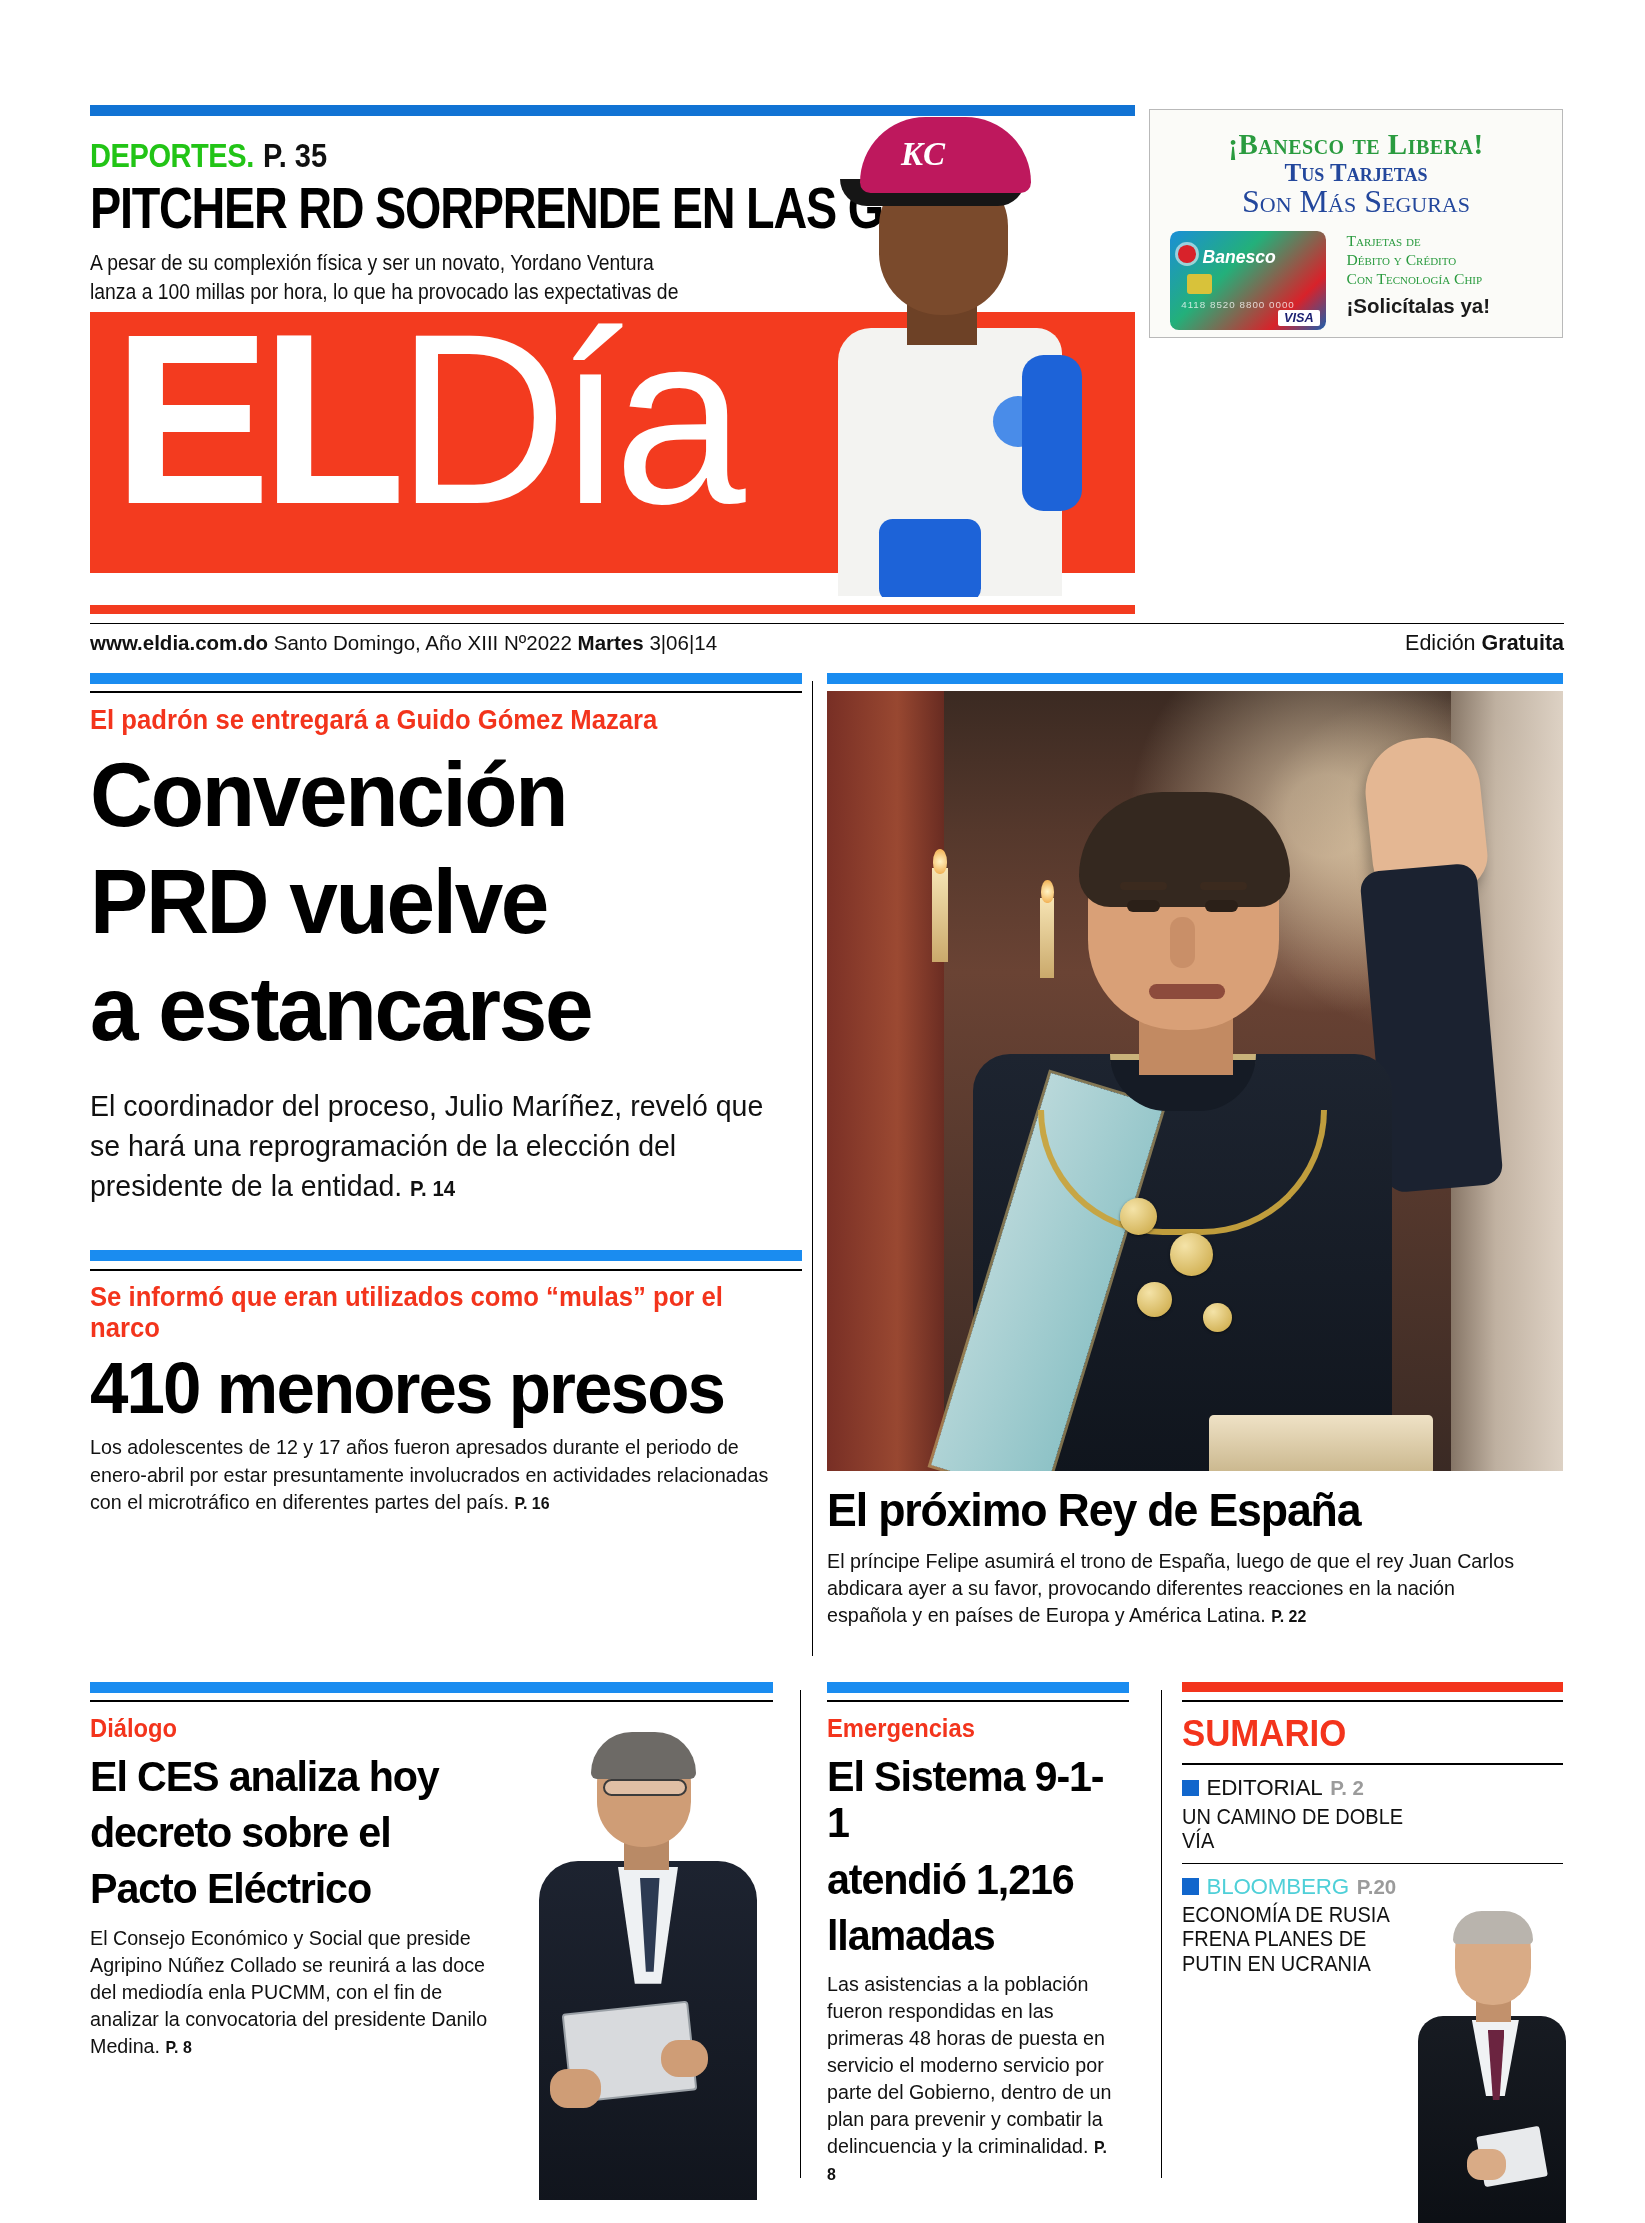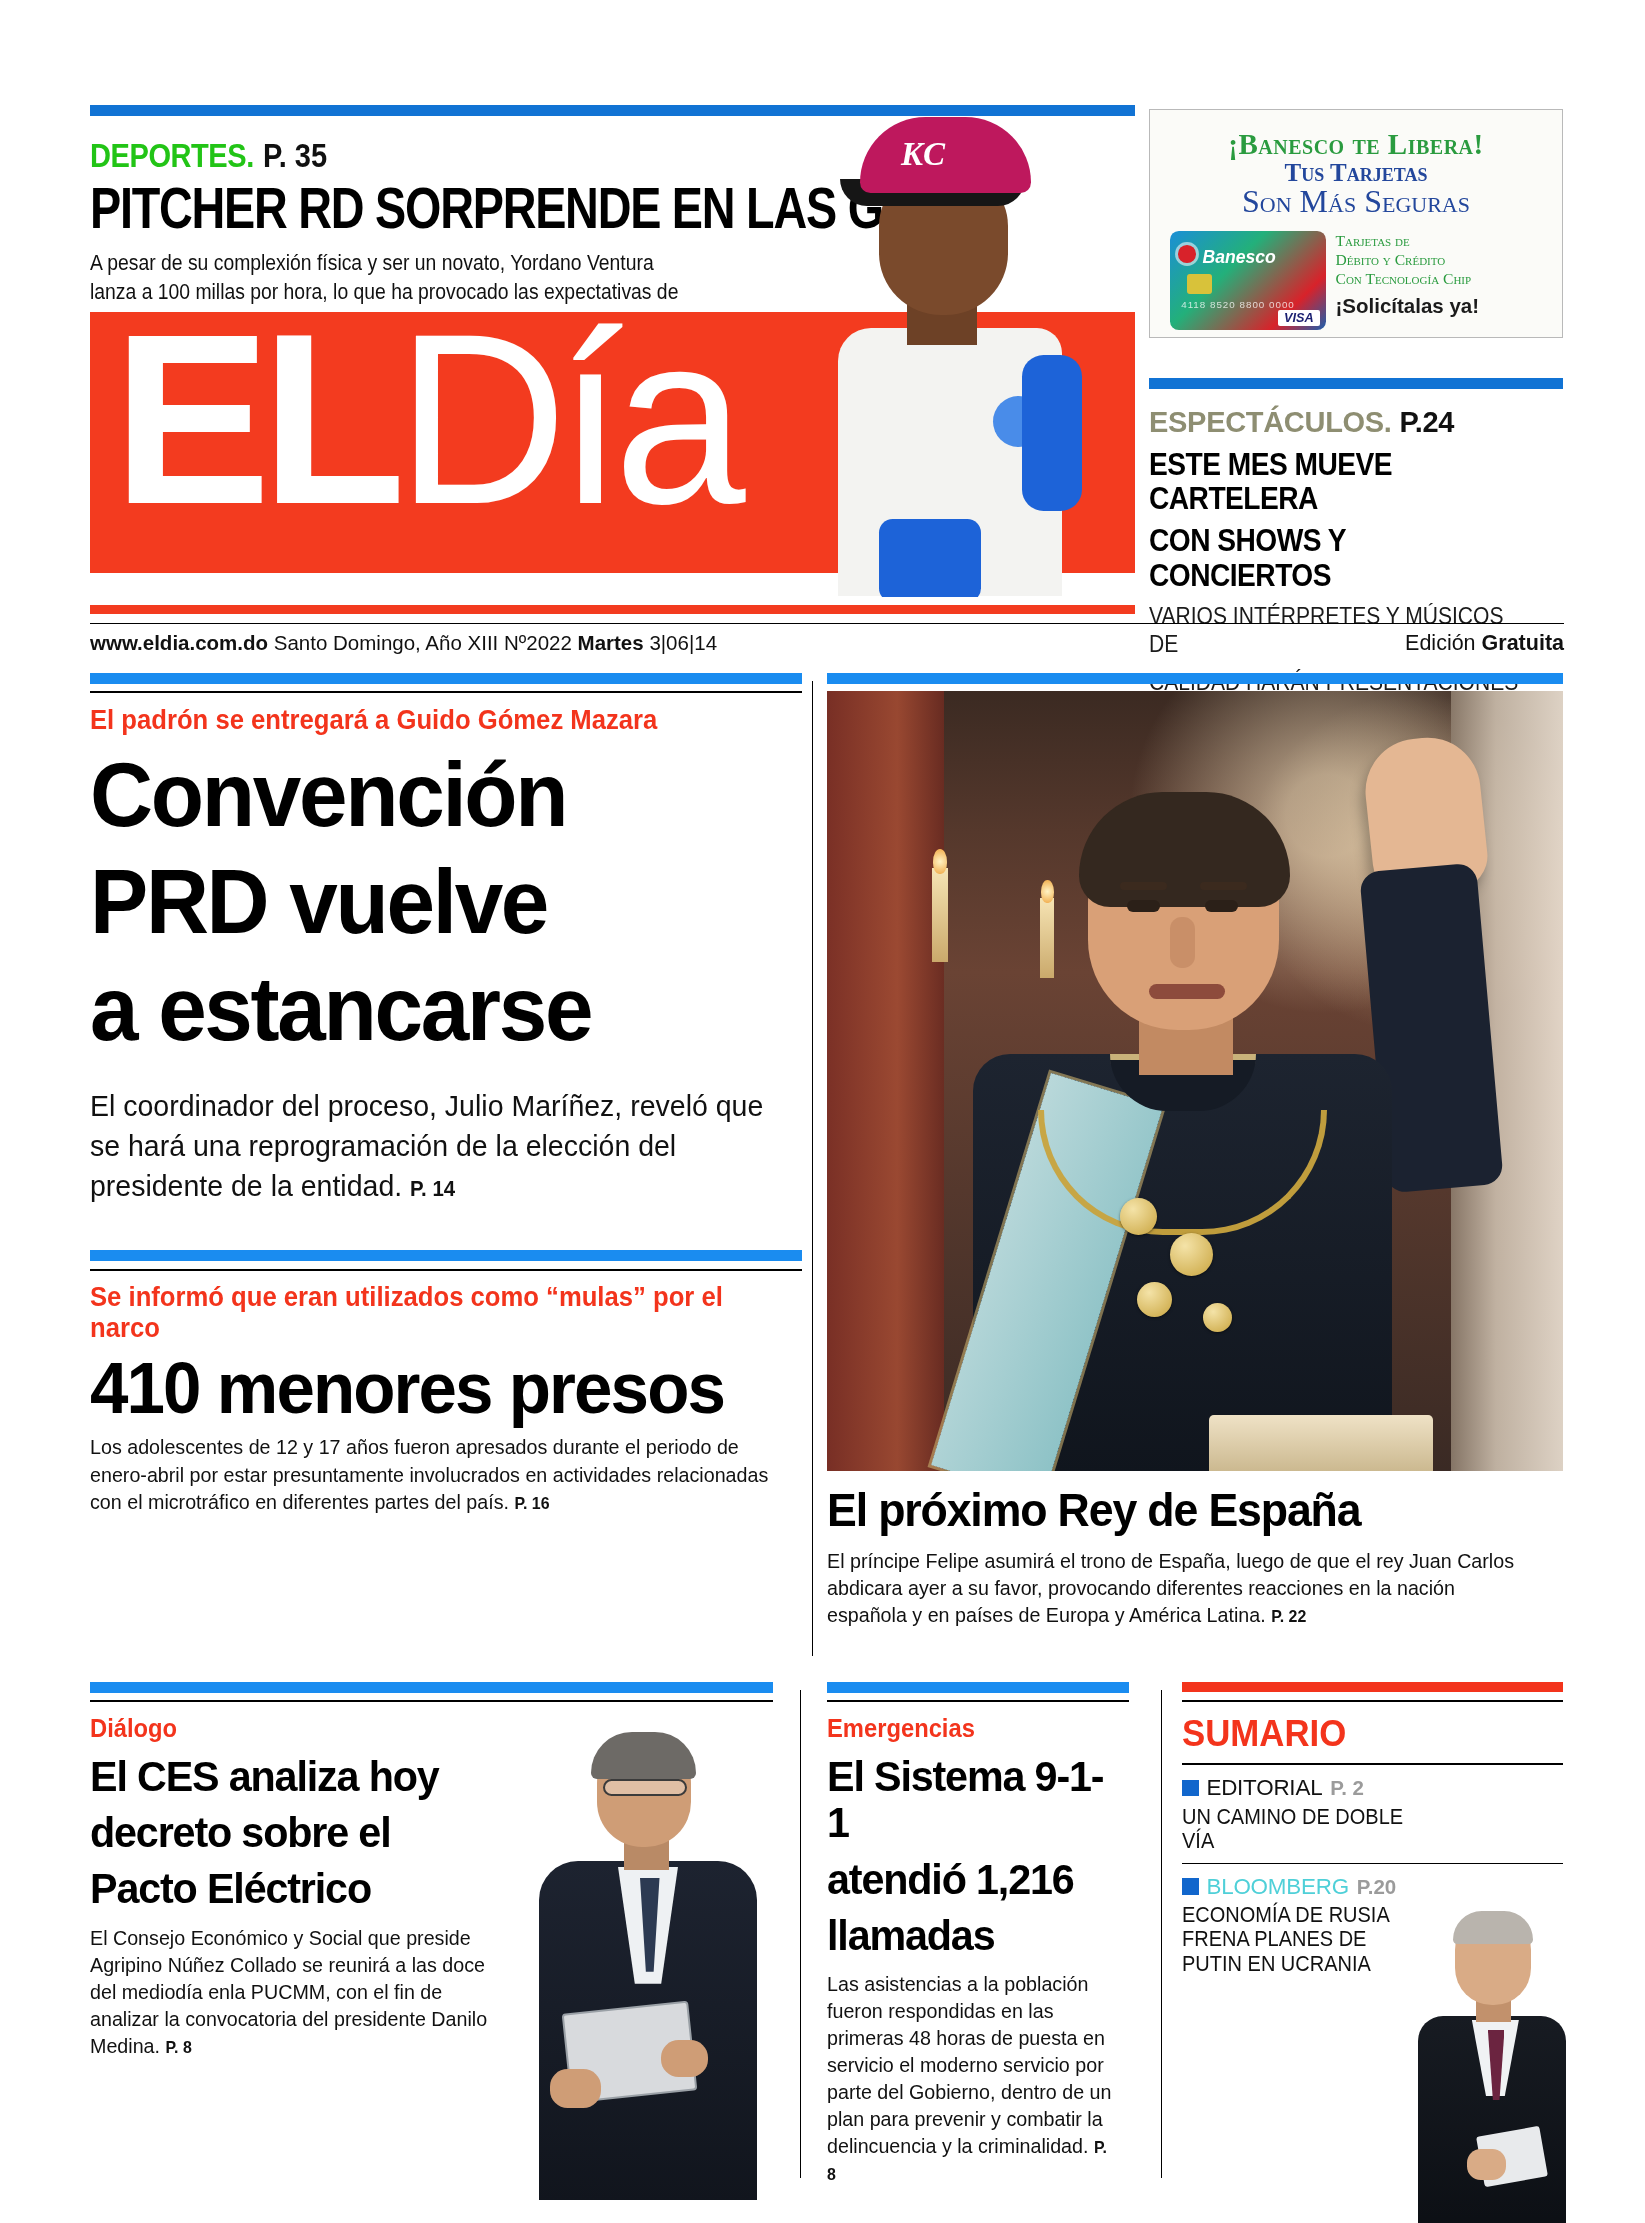--- a/index.html
+++ b/index.html
@@ -79,21 +79,21 @@
   .ad-banesco {
     position:absolute; left:1149px; top:109px; width:414px; height:229px;
     border:1px solid #b9b9b9; background:#fbfbf8; overflow:hidden;
   }
   .ad-l1 { text-align:center; margin-top:17.6px; color:#2a9b3f; font-family:"Liberation Serif",serif;
            font-size:29px; font-variant:small-caps; font-weight:bold; letter-spacing:0.5px;}
   .ad-l2 { text-align:center; color:#23479c; font-family:"Liberation Serif",serif;
            font-size:25px; font-variant:small-caps; font-weight:bold; margin-top:-2px;}
   .ad-l3 { text-align:center; color:#23479c; font-family:"Liberation Serif",serif;
            font-size:32px; font-variant:small-caps; font-weight:normal; margin-top:-3.9px;}
-  .ad-body { display:flex; gap:10px; padding:11.7px 13.7px 0 19.5px; }
+  .ad-body { display:flex; gap:21px; padding:11.7px 13.7px 0 19.5px; }
   .ad-card { position:relative; width:156px; height:99px; border-radius:8.8px; overflow:hidden;
              background:linear-gradient(135deg,#1b8fd6 0%,#23b07a 38%,#d8222a 78%,#1b5fae 100%); flex:none;}
   .ad-card-name { position:absolute; left:33px; top:15.6px; color:#fff; font-size:17.6px; font-weight:bold; font-style:italic;}
   .ad-card-dot  { position:absolute; left:8.8px; top:13.7px; width:17.6px; height:17.6px; background:#d8222a; border-radius:50%;
                   box-shadow:0 0 0 2.9px rgba(255,255,255,.55);}
   .ad-card-chip { position:absolute; left:17.6px; top:43px; width:25px; height:19.5px; background:#d8c23a; border-radius:2.9px;}
   .ad-card-num  { position:absolute; left:11.7px; top:68px; color:rgba(255,255,255,.75); font-size:9.8px; letter-spacing:1px;}
   .ad-card-visa { position:absolute; right:5.9px; bottom:4.9px; background:#fff; color:#1a1f71;
                   font-size:12.7px; font-weight:bold; font-style:italic; padding:1px 5.9px; border-radius:2px;}
   .ad-right { font-family:"Liberation Serif",serif; }
@@ -325,31 +325,20 @@
         </div>
         <div class="ad-right">
           <div class="ad-r-line">Tarjetas de</div>
           <div class="ad-r-line">Débito y Crédito</div>
           <div class="ad-r-line">Con Tecnología Chip</div>
           <div class="ad-cta">¡Solicítalas ya!</div>
         </div>
       </div>
     </div>
 
-    <div class="esp">
-      <div class="bar-blue"></div>
-      <div class="esp-kicker">
-        <span class="k1">ESPECTÁCULOS.</span>
-        <span class="k2">P.24</span>
-      </div>
-      <div class="esp-head">ESTE MES MUEVE CARTELERA</div>
-      <div class="esp-head">CON SHOWS Y CONCIERTOS</div>
-      <div class="esp-deck">VARIOS INTÉRPRETES Y MÚSICOS DE</div>
-      <div class="esp-deck">CALIDAD HARÁN PRESENTACIONES</div>
-    </div>
 
     <div class="infobar">
       <div class="infobar-red"></div>
       <div class="infobar-rule"></div>
       <div class="infobar-row">
         <div class="infobar-left">
           <b>www.eldia.com.do</b>
           <span class="reg">Santo Domingo, Año XIII Nº2022</span>
           <b>Martes</b>
           <span class="reg">3|06|14</span>

